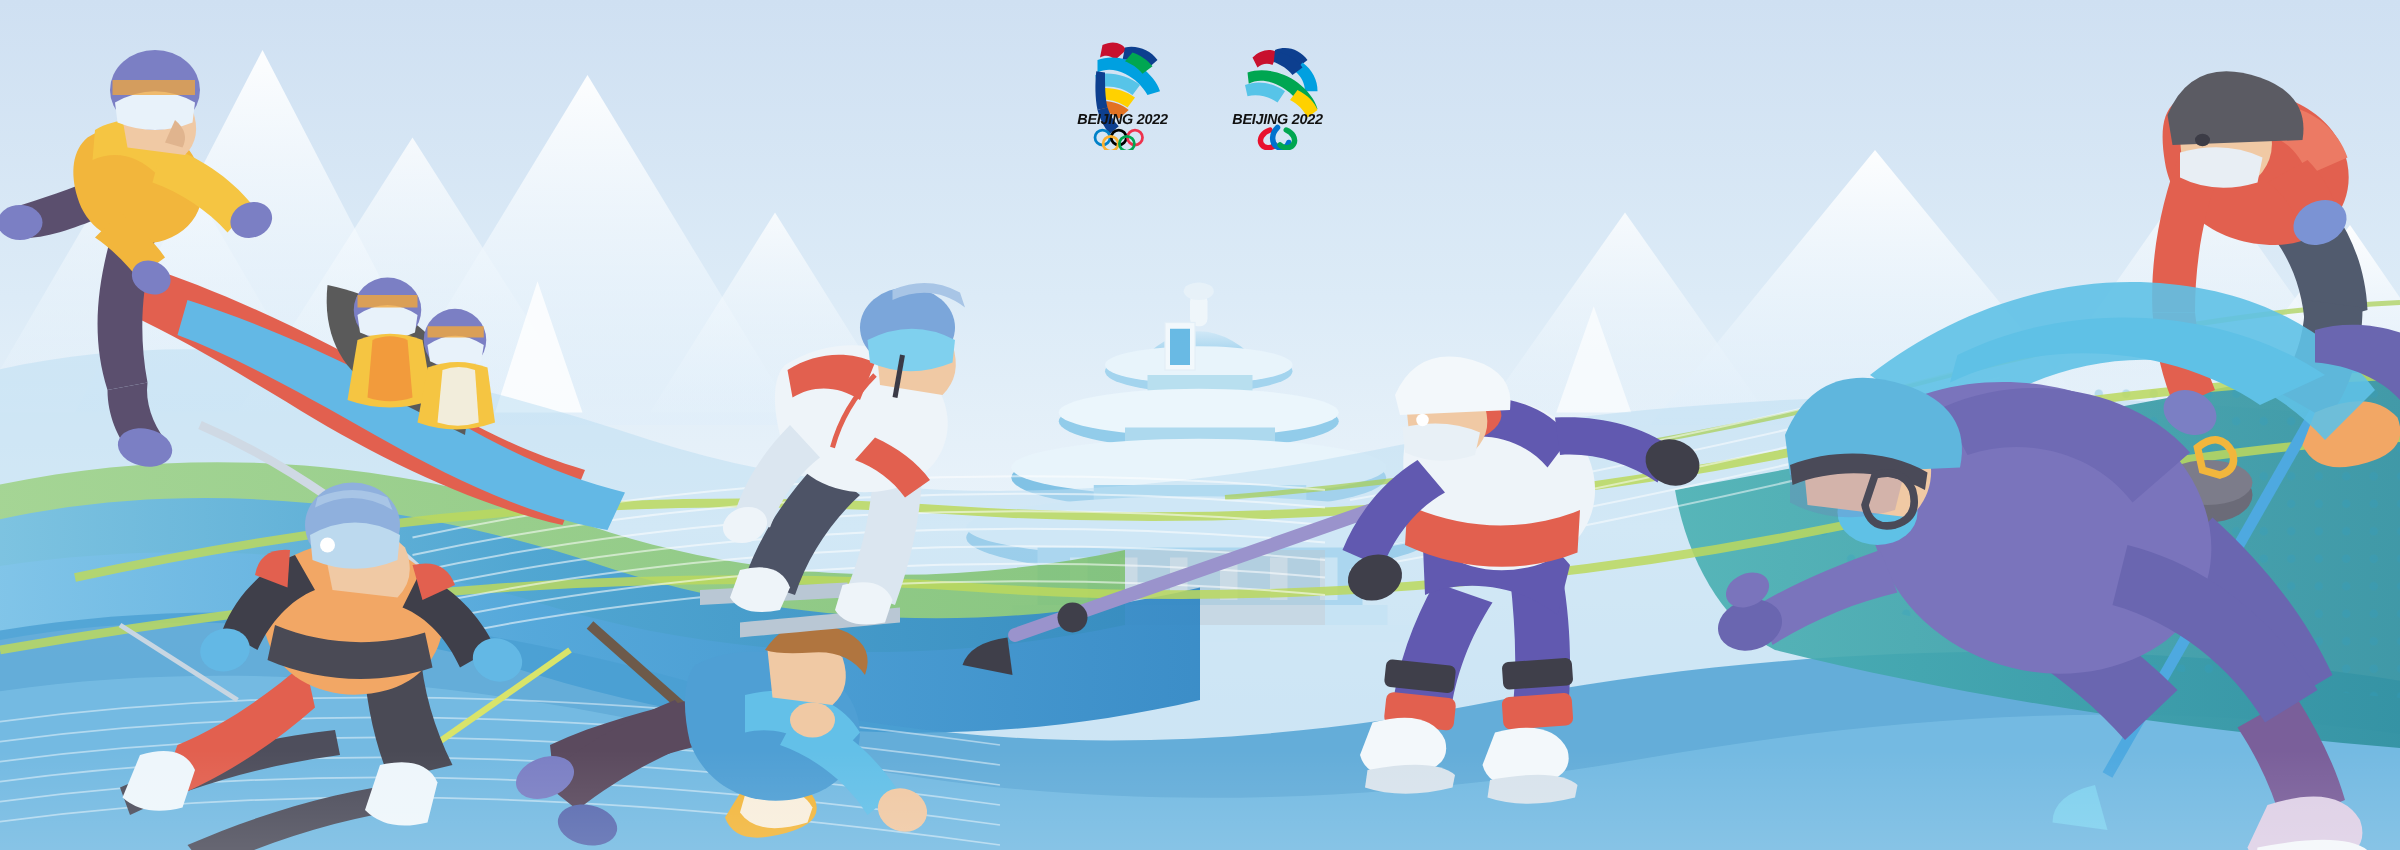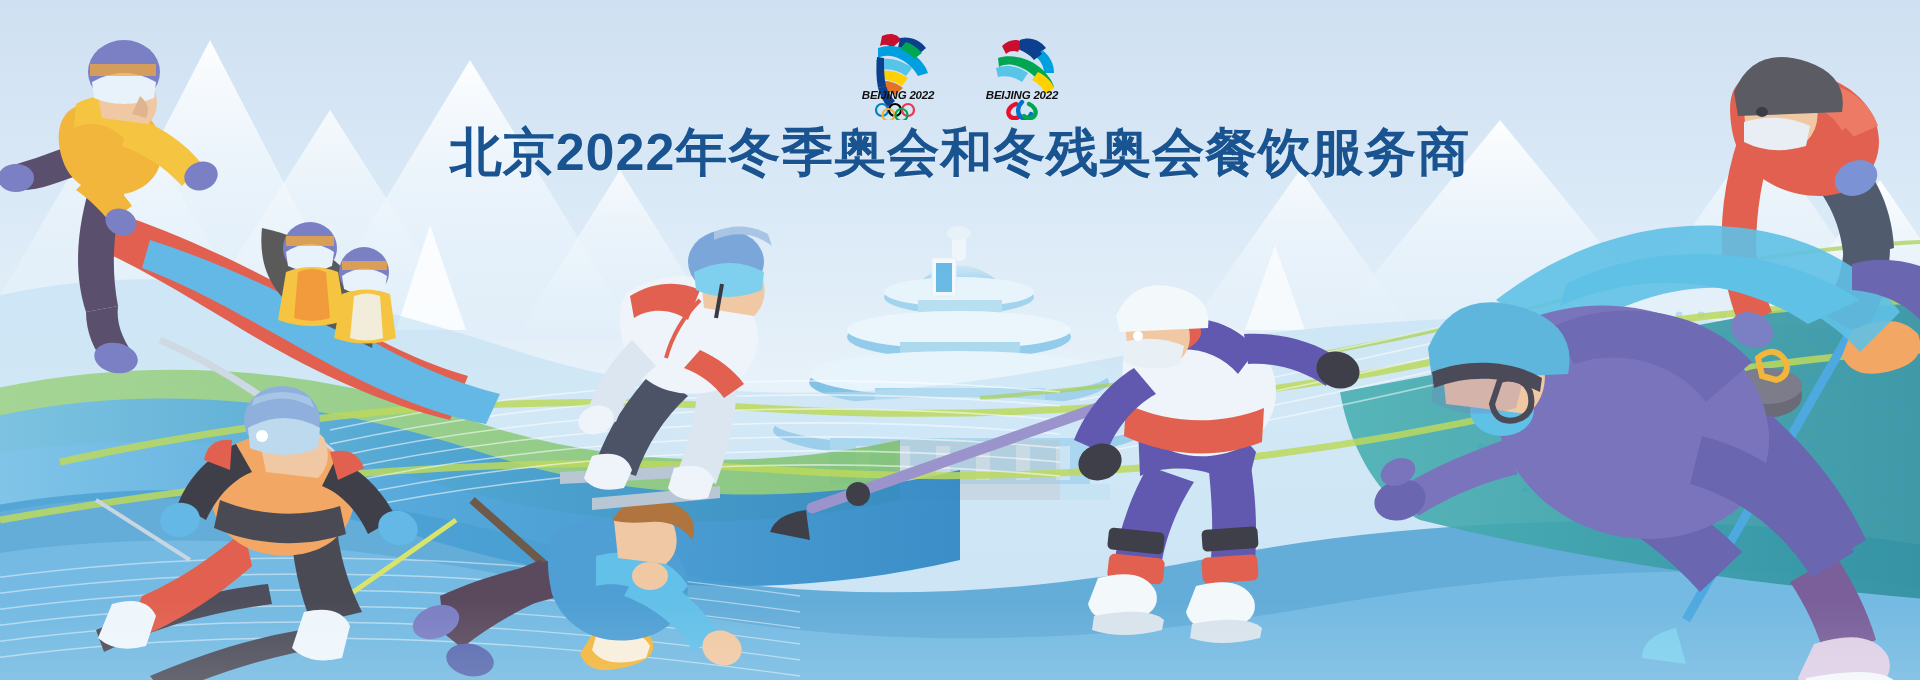--- a/index.html
+++ b/index.html
@@ -464,17 +464,14 @@
         <g>
           <path d="M44 80 C 38 82 35 87 37 91 C 39 95 45 95 48 92" fill="none" stroke="#e8112d" stroke-width="4.4" stroke-linecap="round"></path>
           <path d="M50 78 C 45 83 45 90 49 93 C 53 96 58 94 59 90" fill="none" stroke="#0072ce" stroke-width="4.4" stroke-linecap="round"></path>
           <path d="M57 80 C 62 82 65 87 63 91 C 61 95 55 95 52 92" fill="none" stroke="#00a650" stroke-width="4.4" stroke-linecap="round"></path>
         </g>
       </svg>
     </div>
 
   </div>
 
-  <div class="title-wrap">
-    <span class="title">北京2022年冬季奥会和冬残奥会餐饮服务商</span>
-  </div>
 
 </div>
 
 </body></html>

